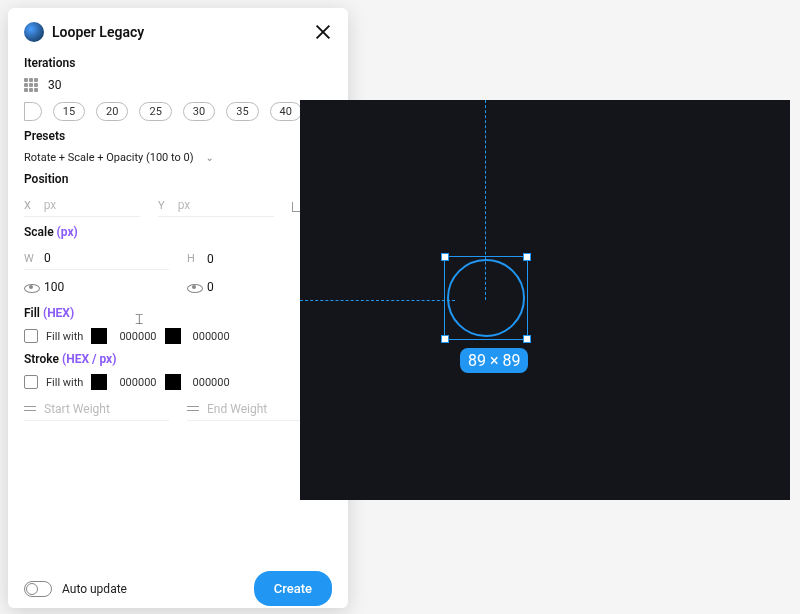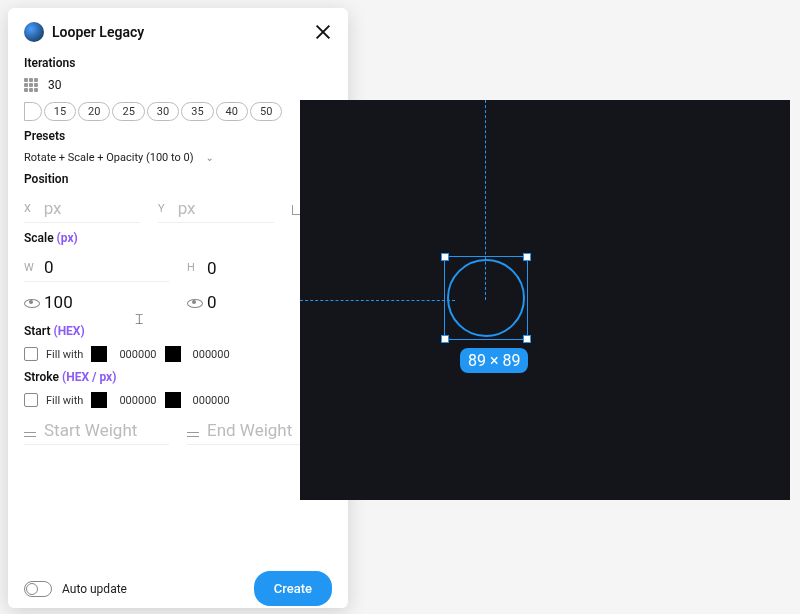--- a/index.html
+++ b/index.html
@@ -10,44 +10,44 @@
 .title{font-size:14px;font-weight:600;color:#111;flex:1}
 .close{width:18px;height:18px;cursor:pointer;position:relative}
 .close:before,.close:after{content:"";position:absolute;left:8px;top:0;width:2px;height:18px;background:#111}
 .close:before{transform:rotate(45deg)}.close:after{transform:rotate(-45deg)}
 .sect{font-size:12px;font-weight:600;color:#111;margin:8px 0 8px}
 .sect .hint{color:#8b5cf6;font-weight:700}
 .iter-row{display:flex;align-items:center;gap:10px;margin-bottom:10px}
 .grid-icon{width:14px;height:14px;display:grid;grid-template-columns:repeat(3,1fr);gap:1px}
 .grid-icon span{background:#999;border-radius:1px}
 .iter-val{font-size:12px;color:#111}
-.chips{display:flex;gap:2px;overflow:hidden}
+.chips{display:flex;gap:11px;overflow:hidden}
 .chip{border:1px solid #bbb;border-radius:12px;padding:2px 9px;font-size:11px;color:#333;cursor:pointer;white-space:nowrap}
 .chip.left{border-radius:0 12px 12px 0;padding-left:4px}
 .preset-row{display:flex;align-items:center;gap:12px;font-size:11px;color:#222;cursor:pointer}
 .chev{font-size:10px;color:#888}
 .field-row{display:flex;gap:18px;margin-bottom:6px}
 .field{display:flex;align-items:center;gap:8px;border-bottom:1px solid #eee;padding:4px 0;flex:1;min-width:0}
 .field.noborder{border:none}
 .flabel{font-size:11px;color:#aaa;width:14px}
-.finput{border:none;outline:none;font-size:17px;color:#111;width:100%;background:transparent}
+.finput{border:none;outline:none;font-size:12px;color:#111;width:100%;background:transparent}
 .finput::placeholder{color:#bbb}
 .finput.wide{flex:1}
 .angle-icon{width:12px;height:12px;display:inline-block;position:relative}
 .angle-icon:before{content:"";position:absolute;left:0;bottom:0;width:10px;height:1px;background:#999}
 .angle-icon:after{content:"";position:absolute;left:0;bottom:0;width:1px;height:10px;background:#999}
 .eye{width:14px;height:14px;display:inline-block;position:relative}
 .eye:before{content:"";position:absolute;left:0;top:4px;width:14px;height:7px;border:1px solid #888;border-radius:50%}
 .eye:after{content:"";position:absolute;left:5px;top:5px;width:4px;height:4px;background:#888;border-radius:50%}
 .chk{width:14px;height:14px;border:1.5px solid #888;border-radius:2px;display:inline-block;cursor:pointer}
 .swatch{width:16px;height:16px;background:#000;display:inline-block}
 .fill-row{display:flex;align-items:center;gap:8px;font-size:11px;color:#333}
 .fill-row .colgrp{display:flex;align-items:center;gap:12px}
 .weight-row{display:flex;gap:18px;margin-top:8px}
-.weight-field{display:flex;align-items:flex-end;gap:8px;border-bottom:1px solid #eee;padding:4px 0;flex:1}
+.weight-field{display:flex;align-items:center;gap:8px;border-bottom:1px solid #eee;padding:4px 0;flex:1}
 .lines-icon{width:12px;height:10px;display:inline-block;position:relative}
 .lines-icon:before,.lines-icon:after{content:"";position:absolute;left:0;width:12px;height:1px;background:#999}
 .lines-icon:before{top:2px}.lines-icon:after{top:6px}
 .footer{position:absolute;bottom:2px;left:16px;right:16px;display:flex;align-items:center;justify-content:space-between}
 .toggle{width:28px;height:16px;border:1.5px solid #888;border-radius:10px;position:relative;cursor:pointer}
 .toggle:after{content:"";position:absolute;left:1px;top:1px;width:10px;height:10px;border:1.5px solid #888;border-radius:50%;background:#fff}
 .auto{display:flex;align-items:center;gap:10px;font-size:12px;color:#222}
 .create{background:#2196f3;color:#fff;border:none;border-radius:16px;padding:10px 20px;font-size:13px;font-weight:500;cursor:pointer}
 .canvas{position:absolute;left:300px;top:100px;width:490px;height:400px;background:#13151a}
 .guide-v{position:absolute;left:185px;top:0;width:0;height:200px;border-left:1px dashed #2196f3}
@@ -133,21 +133,21 @@
     <div class="field noborder">
       <span class="eye"></span>
       <span class="finput">100</span>
     </div>
     <div class="field noborder">
       <span class="eye"></span>
       <span class="finput">0</span>
     </div>
   </div>
 
-  <div class="sect"><span>Start</span> <span class="hint">(HEX)</span></div>
+  <div class="sect"><span>Fill</span> <span class="hint">(HEX)</span></div>
   <div class="fill-row">
     <span class="chk"></span>
     <span>Fill with</span>
     <div class="colgrp">
         <span class="swatch"></span>
         <span>000000</span>
       </div>
     <div class="colgrp">
         <span class="swatch"></span>
         <span>000000</span>

